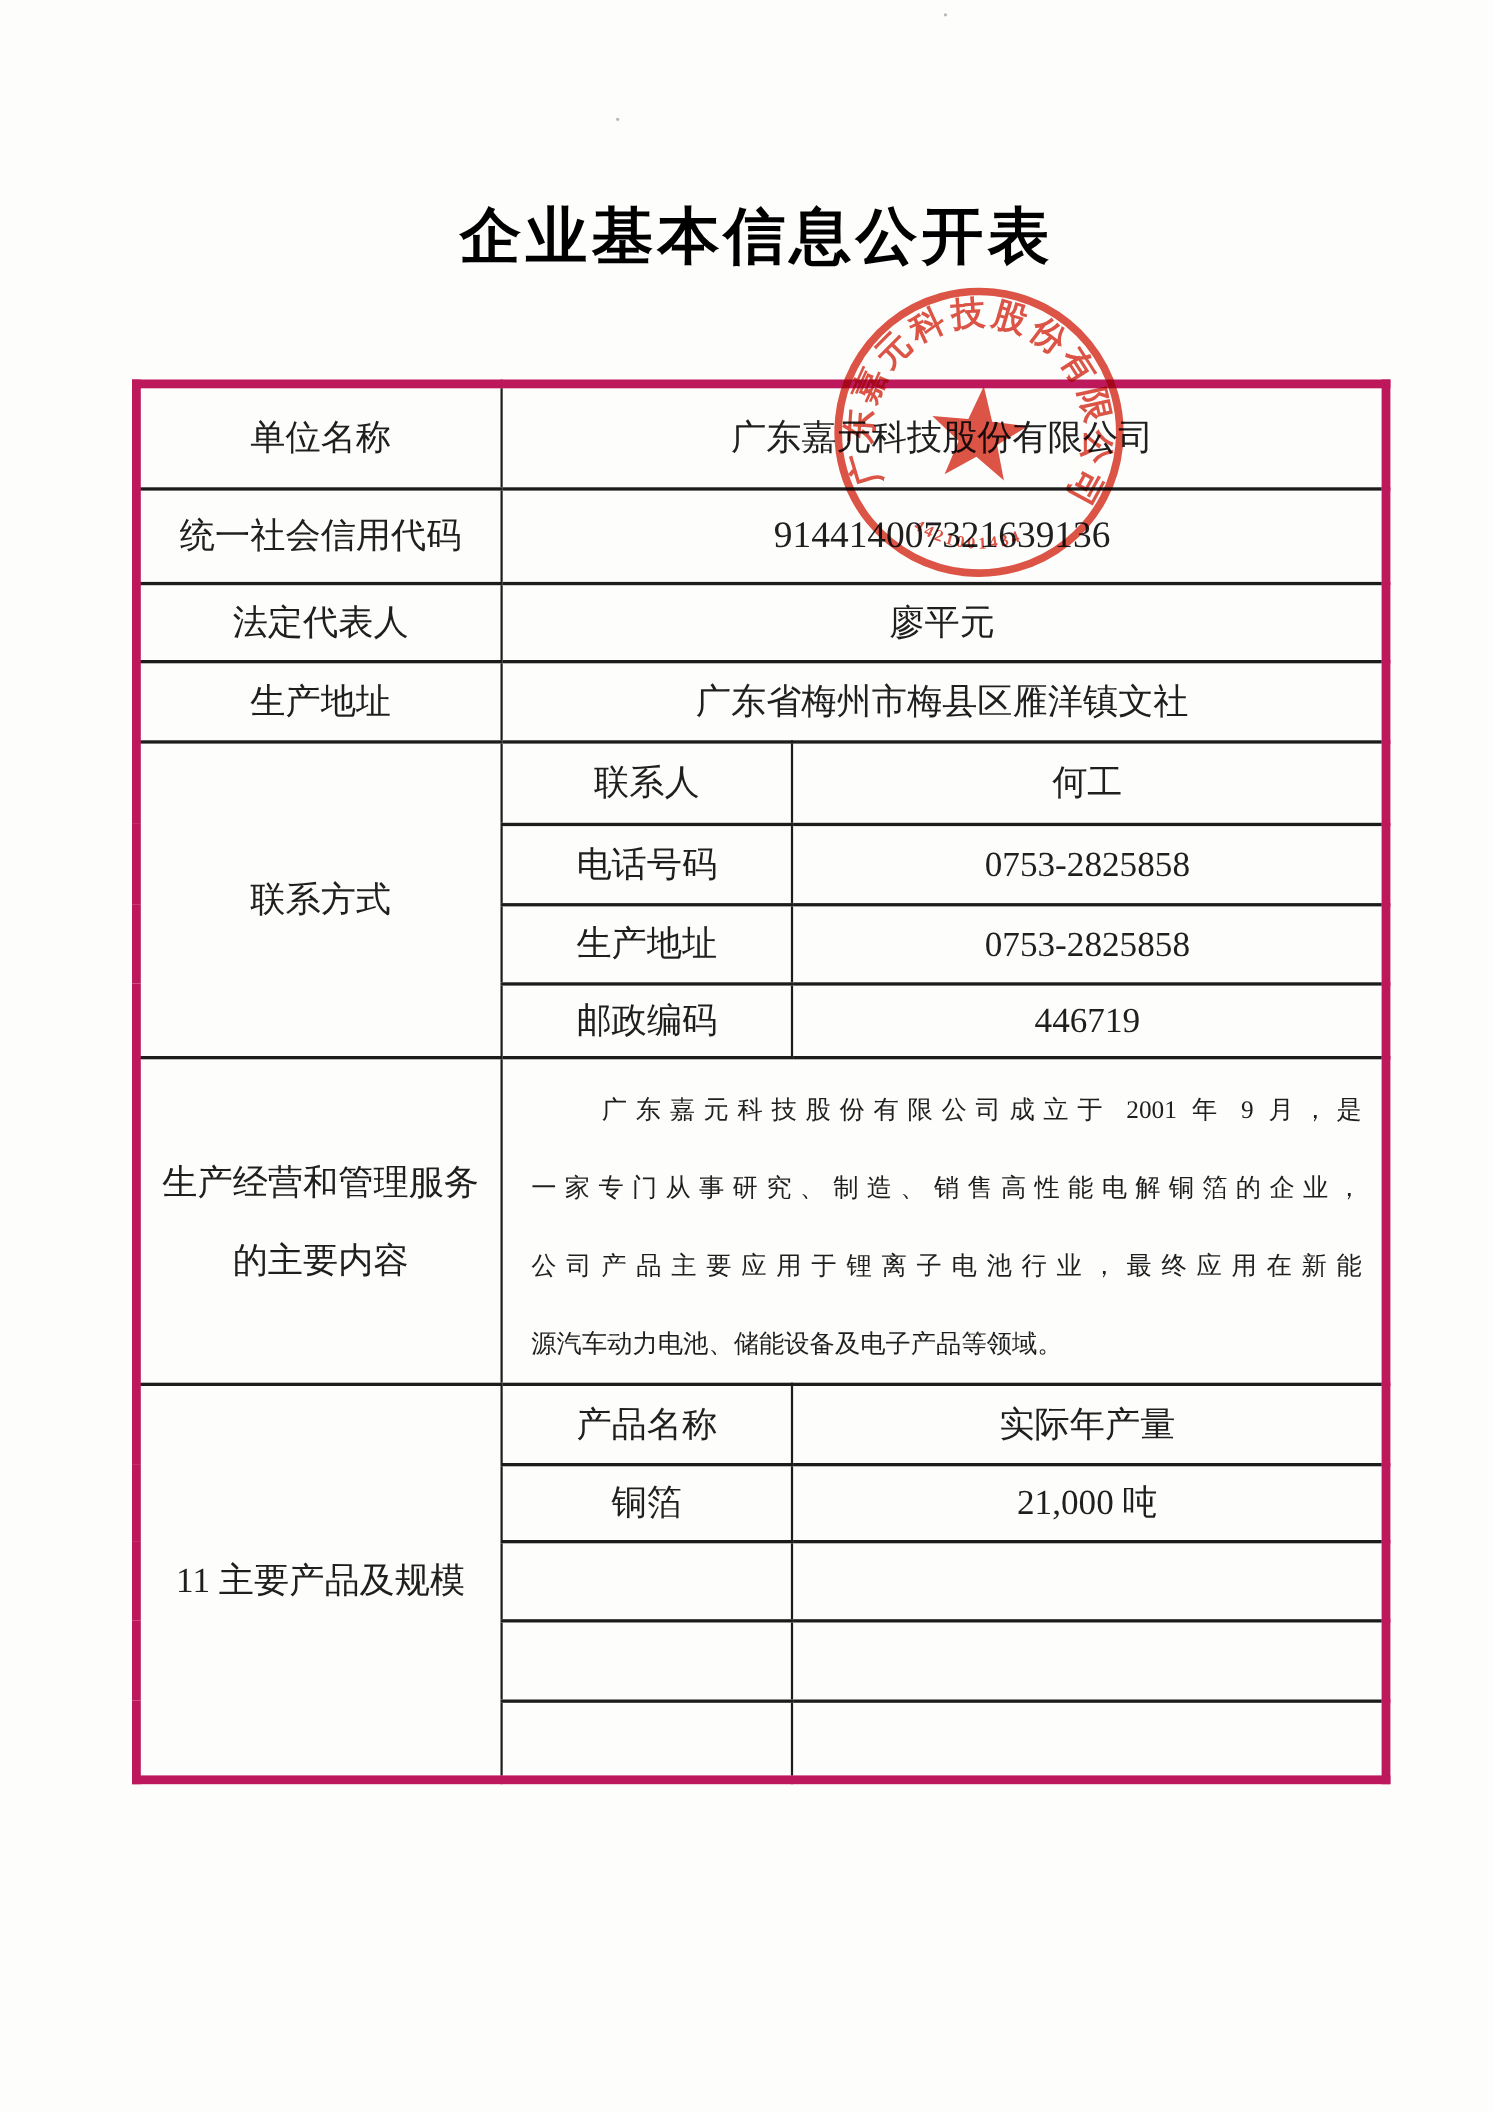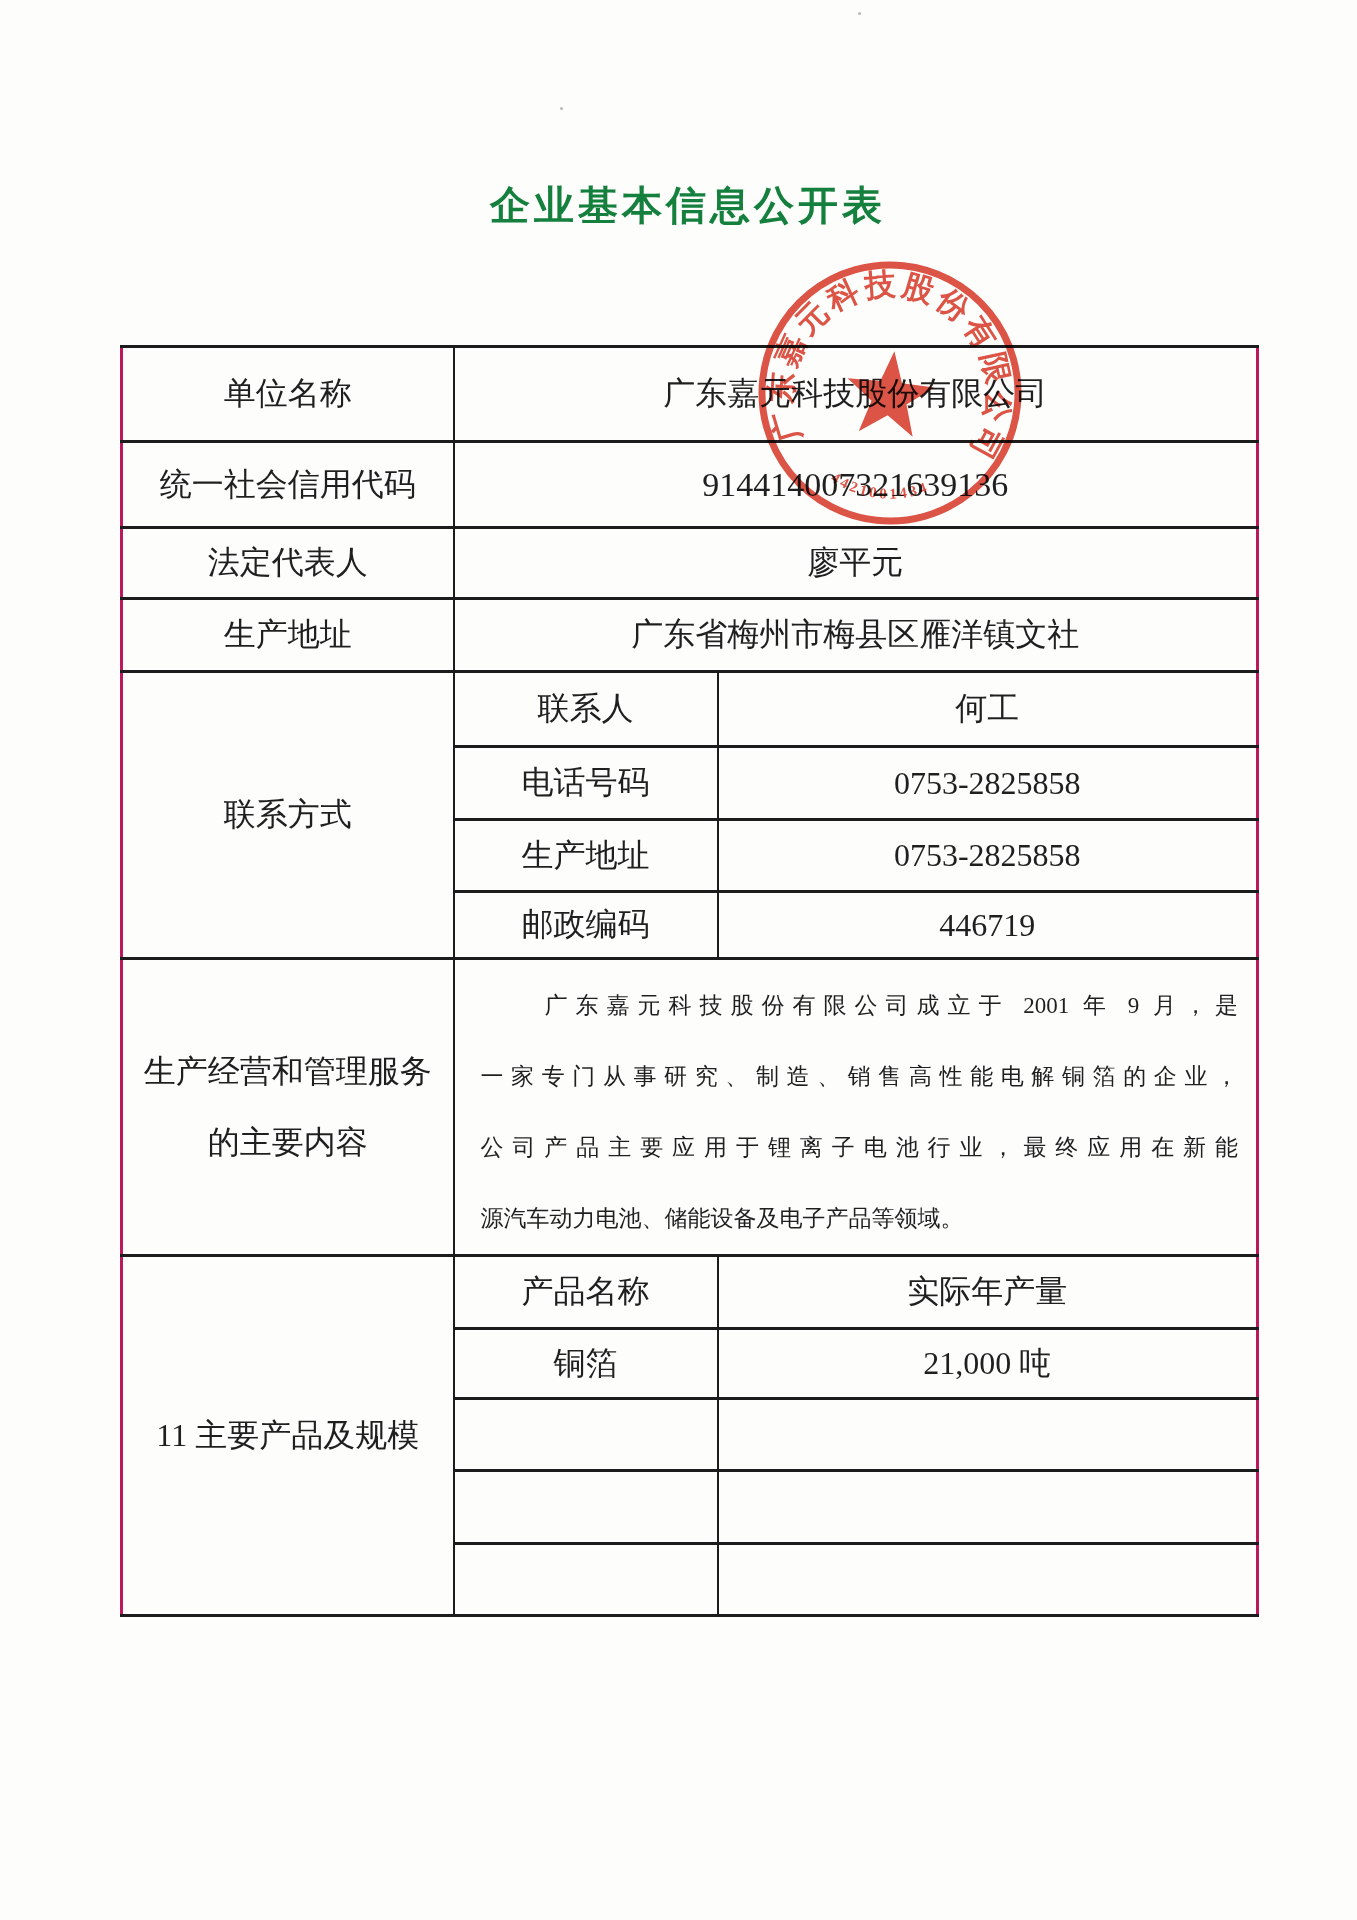--- a/index.html
+++ b/index.html
@@ -9,44 +9,44 @@
     font-family:"Liberation Serif","DejaVu Serif",serif;
     color:#1f1f1f;
     position:relative;
     overflow:hidden;
   }
   .page{position:absolute;inset:0;}
   .doc-title{
     position:absolute;
     left:120px;top:178px;width:1136px;
     text-align:center;
-    font-size:40px;
+    font-size:56px;
     font-weight:bold;
     letter-spacing:4px;
-    color:#15803d;
+    color:#000000;
   }
   table.form{
     position:absolute;
     left:120px;top:345px;
     width:1136px;
     border-collapse:collapse;
     table-layout:fixed;
     background:transparent;
   }
   table.form td{
     border:2px solid #1c1c1c;
     border-top-width:3px;
     border-bottom-width:3px;
     text-align:center;
     vertical-align:middle;
     font-size:32px;
     padding:0;
     overflow:hidden;
   }
-  table.form{border:3px solid #be185d;}
+  table.form{border:8px solid #be185d;}
   .para-cell{
     text-align:left !important;
     padding:10px 18px 0 26px !important;
   }
   .para-line{
     line-height:71px;
     font-size:23px;
     text-align:justify;
     text-align-last:justify;
     white-space:nowrap;

